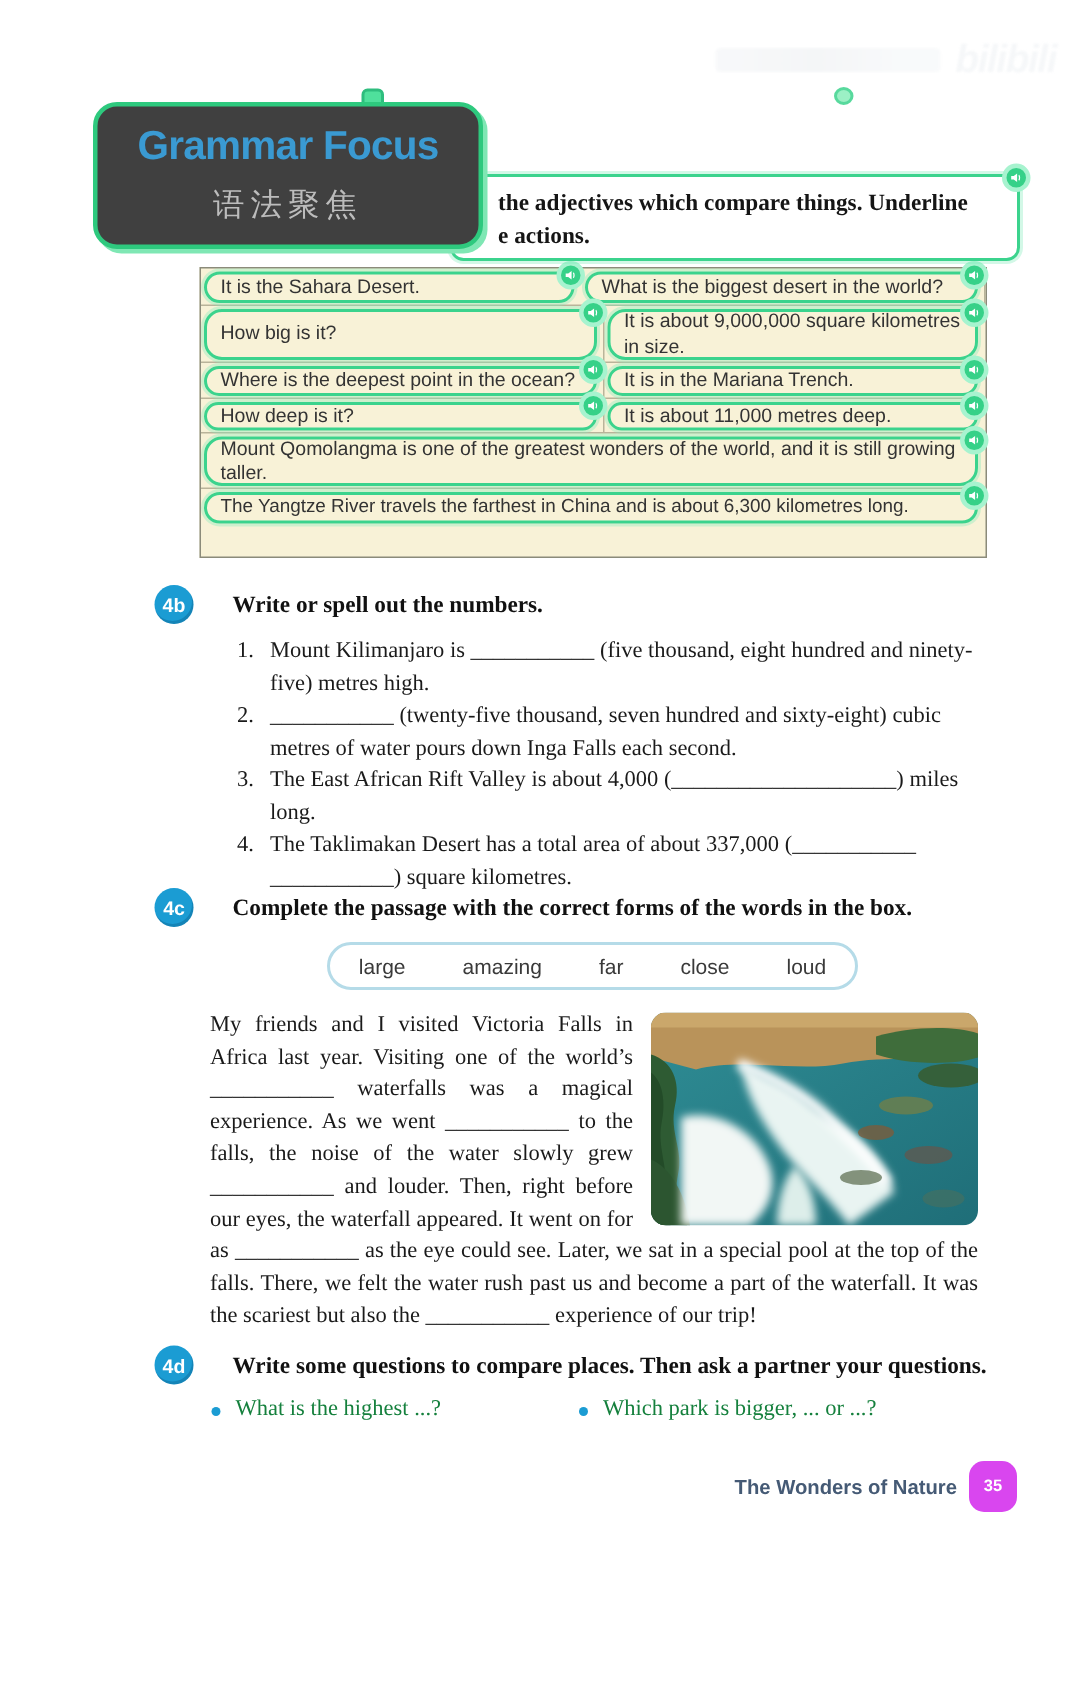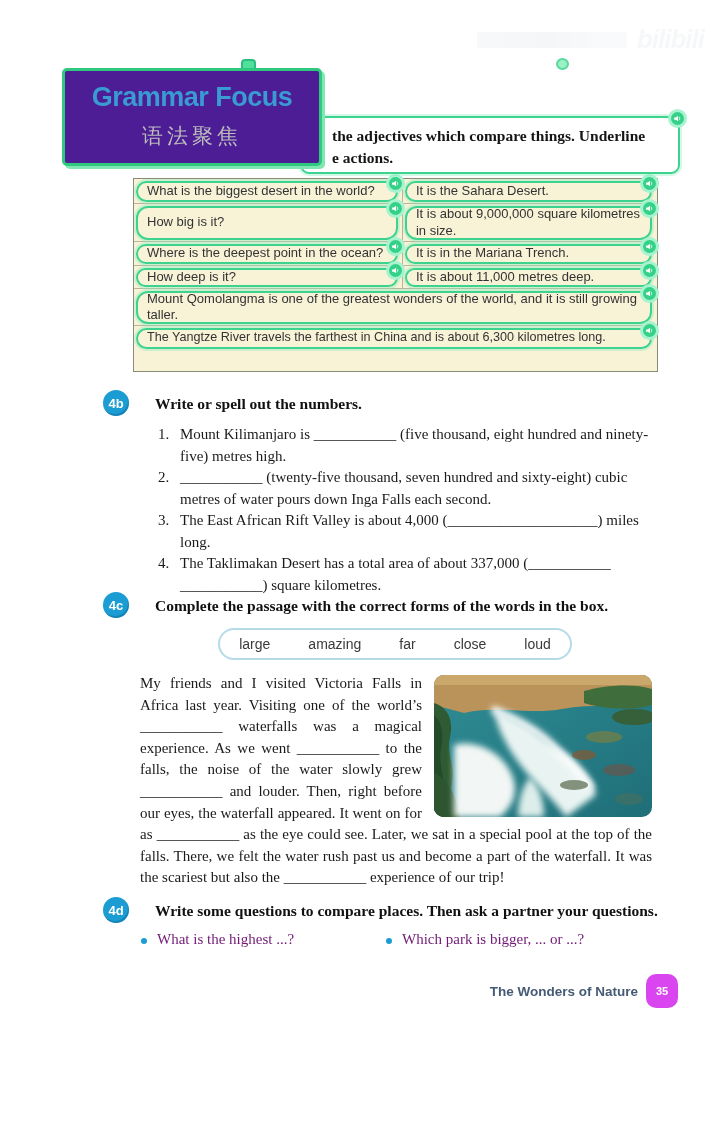--- a/index.html
+++ b/index.html
@@ -14,21 +14,21 @@
   .wm-logo { font:italic 800 26px "Liberation Sans",sans-serif; color:#eef1f4; letter-spacing:-1px; }
 
   
   .green-tab { position:absolute; left:241px; top:59px; width:15px; height:14px; z-index:4;
     background:#4fe09c; border:2px solid #2ebd7e; border-radius:4px; }
   .green-dot-frag { position:absolute; left:556px; top:58px; width:13px; height:12px; z-index:1;
     background:#8beebb; border:2px solid #3bd38d; border-radius:50%; opacity:.85; }
 
   
   .gf-box { position:absolute; left:62px; top:68px; width:260px; height:98px; z-index:5;
-    background:#4c1d95; border:3px solid #2ec97e; border-radius:5px; text-align:center;
+    background:#404040; border:3px solid #2ec97e; border-radius:16px; text-align:center;
     box-shadow:3px 3px 0 0 #7fe7b4; padding-top:12px; }
   .gf-title { font:bold 27px/1.1 "Liberation Sans","DejaVu Sans",sans-serif; color:#3a9ad2; letter-spacing:-.5px; }
   .gf-sub { margin-top:9px; font:400 21px "Liberation Sans","DejaVu Sans",sans-serif; color:#bcbcbc; letter-spacing:4px; }
 
   
   .inst-box { position:absolute; left:300px; top:116px; width:380px; height:58px; z-index:2;
     background:#fff; border:2px solid #3bd38d; border-radius:9px;
     box-shadow:0 0 0 2px rgba(130,235,185,.35); padding:7px 8px 0 30px; }
   .inst-line { font:bold 15.5px/22px "Liberation Serif","DejaVu Serif",serif; color:#151515; }
 
@@ -71,21 +71,21 @@
   .word-box { margin:10px 0 0 115px; width:354px; height:32px; border:2px solid #b5dbe8; border-radius:17px;
     display:flex; align-items:center; justify-content:center; gap:38px;
     font:14px "Liberation Sans","DejaVu Sans",sans-serif; color:#3a3a3a; }
 
   .passage { margin:13px 0 0 37px; width:512px; text-align:justify;
     font:15px/21.6px "Liberation Serif","DejaVu Serif",serif; color:#1a1a1a; }
   .vf-img { float:right; width:218px; height:142px; margin:2px 0 6px 12px; border-radius:10px; overflow:hidden; }
 
   .bullets { position:relative; margin-top:8px; height:24px; }
   .bullet-item { position:absolute; top:0; display:flex; align-items:baseline; gap:10px;
-    font:15px "Liberation Serif","DejaVu Serif",serif; color:#701a75; }
+    font:15px "Liberation Serif","DejaVu Serif",serif; color:#15803d; }
   .bullet-dot { width:6px; height:6px; border-radius:50%; background:#1b9cd3; align-self:center; margin-top:2px; }
   #bullet-1 { left:38px; } #bullet-2 { left:283px; }
 
   .footer { position:absolute; top:974px; right:42px; display:flex; align-items:center; gap:8px; }
   .footer-title { font:bold 13.5px "Liberation Sans","DejaVu Sans",sans-serif; color:#455a75; }
   .page-badge { width:32px; height:34px; border-radius:10px; background:#d946ef; color:#fff;
     font:bold 11px "Liberation Sans","DejaVu Sans",sans-serif; display:flex; align-items:center; justify-content:center; }
 </style>
 </head>
 <body>
@@ -111,34 +111,34 @@
     <div class="inst-line">e actions.</div>
   </div>
 
   <div class="gf-box">
     <div class="gf-title">Grammar Focus</div>
     <div class="gf-sub">语法聚焦</div>
   </div>
 
   <div class="qa-table">
     <div class="t-row" style="height:25px">
+      <div class="cell a">
+          <div class="bubble bub-a nowrap">
+        <span>It is the Sahara Desert.</span>
+        <div class="abadge">
+              <svg width="9" height="9" viewBox="0 0 16 16">
+                <path d="M2 6h3l4-3v10L5 10H2z" fill="#fff"></path>
+                <path d="M11 5c1.2 1 1.2 5 0 6" stroke="#fff" fill="none" stroke-width="1.5"></path>
+              </svg>
+            </div>
+      </div>
+        </div>
       <div class="cell q">
           <div class="bubble bub-q nowrap">
         <span>What is the biggest desert in the world?</span>
-        <div class="abadge">
-              <svg width="9" height="9" viewBox="0 0 16 16">
-                <path d="M2 6h3l4-3v10L5 10H2z" fill="#fff"></path>
-                <path d="M11 5c1.2 1 1.2 5 0 6" stroke="#fff" fill="none" stroke-width="1.5"></path>
-              </svg>
-            </div>
-      </div>
-        </div>
-      <div class="cell a">
-          <div class="bubble bub-a nowrap">
-        <span>It is the Sahara Desert.</span>
         <div class="abadge">
               <svg width="9" height="9" viewBox="0 0 16 16">
                 <path d="M2 6h3l4-3v10L5 10H2z" fill="#fff"></path>
                 <path d="M11 5c1.2 1 1.2 5 0 6" stroke="#fff" fill="none" stroke-width="1.5"></path>
               </svg>
             </div>
       </div>
         </div>
     </div>
     <div class="t-row" style="height:38px">

